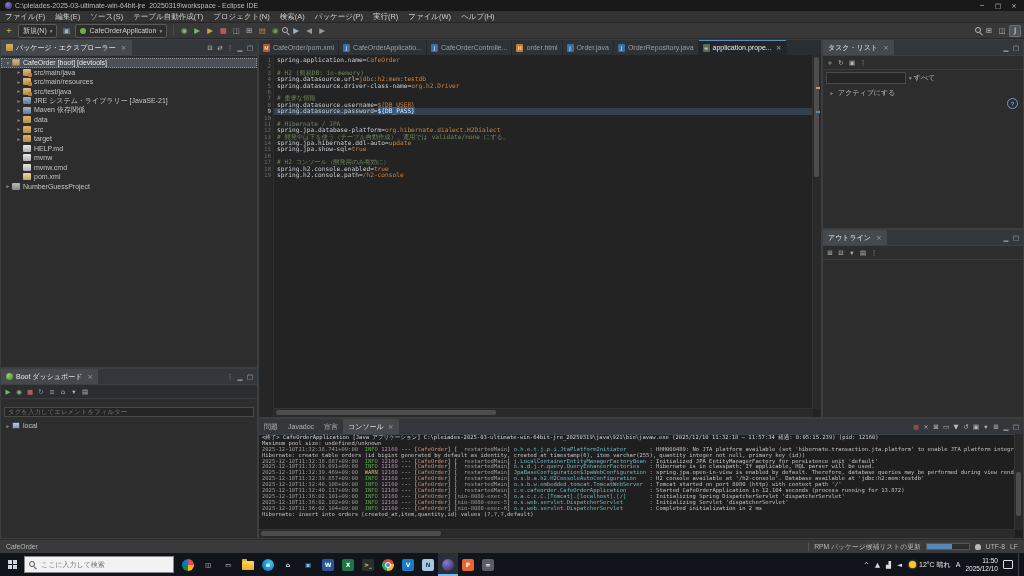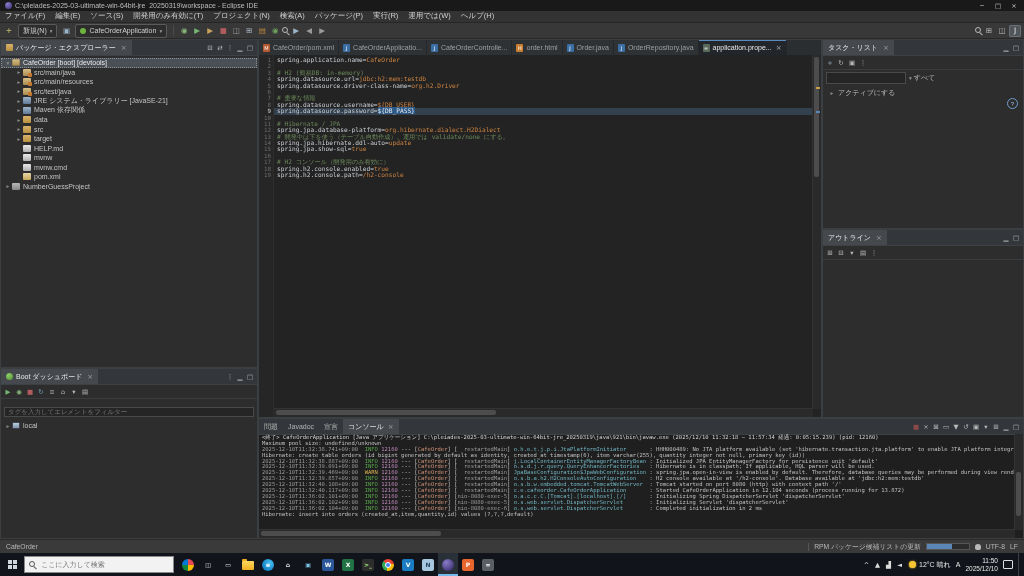--- a/index.html
+++ b/index.html
@@ -7,21 +7,21 @@
   .screen{position:relative;width:1024px;height:576px;background:#2f2f2f;overflow:hidden;}
 
   
   .titlebar{position:absolute;left:0;top:0;width:100%;height:11px;background:#191919;display:flex;align-items:center;padding:0 2px;box-sizing:border-box;color:#bdbdbd;font-size:7px;}
   .tb-eclipse-icon{width:7px;height:7px;border-radius:50%;background:radial-gradient(circle at 35% 30%,#8a7cc9,#3a2f73);margin:0 3px;flex:none;}
   .titlebar .title{flex:1;white-space:nowrap;overflow:hidden;}
   .win-controls{display:flex;}
   .win-btn{width:16px;height:11px;display:inline-flex;align-items:center;justify-content:center;font-size:6.5px;color:#cfcfcf;font-family:"DejaVu Sans",sans-serif;}
 
   
-  .menubar{position:absolute;top:11px;left:0;width:100%;height:12px;background:#333;border-bottom:1px solid #262626;display:flex;align-items:flex-start;font-size:7.5px;color:#d0d0d0;box-sizing:border-box;}
+  .menubar{position:absolute;top:11px;left:0;width:100%;height:12px;background:#333;border-bottom:1px solid #262626;display:flex;align-items:center;font-size:7.5px;color:#d0d0d0;box-sizing:border-box;}
   .menu-item{padding:0 5px;white-space:nowrap;}
 
   
   .toolbar{position:absolute;top:23px;left:0;width:100%;height:16px;background:#383838;border-bottom:1px solid #282828;display:flex;align-items:center;padding:0 3px;box-sizing:border-box;gap:1px;}
   .tbicon{width:12px;height:12px;border-radius:2px;display:inline-flex;align-items:center;justify-content:center;font-size:7.5px;color:#b8b8b8;flex:none;font-family:"DejaVu Sans",sans-serif;}
   .tbicon.active{background:#50555a;box-shadow:inset 0 0 0 1px #6a7075;}
   .igroup{display:inline-flex;align-items:center;gap:1px;}
   .combo{height:12px;background:#2d2d2d;border:1px solid #5a5a5a;border-radius:2px;display:inline-flex;align-items:center;font-size:7px;color:#d0d0d0;padding:0 4px;gap:3px;margin:0 2px;white-space:nowrap;}
   .caret{font-size:5.5px;color:#9a9a9a;font-family:"DejaVu Sans",sans-serif;}
   .spring-dot{width:6px;height:6px;border-radius:50%;background:#6db33f;flex:none;}
@@ -178,26 +178,26 @@
         <span class="win-btn">─</span>
         <span class="win-btn">□</span>
         <span class="win-btn">×</span>
       </span>
   </div>
 
   <div class="menubar" id="menubar">
       <span class="menu-item">ファイル(F)</span>
       <span class="menu-item">編集(E)</span>
       <span class="menu-item">ソース(S)</span>
-      <span class="menu-item">開発用のみ有効に(T)</span>
+      <span class="menu-item">テーブル自動作成(T)</span>
       <span class="menu-item">プロジェクト(N)</span>
       <span class="menu-item">検索(A)</span>
       <span class="menu-item">パッケージ(P)</span>
       <span class="menu-item">実行(R)</span>
-      <span class="menu-item">運用では(W)</span>
+      <span class="menu-item">ファイル(W)</span>
       <span class="menu-item">ヘルプ(H)</span>
     </div>
 
   <div class="toolbar">
     <span class="igroup" id="tb-lead-icons">
         <span class="tbicon" style="color: rgb(201, 192, 106);">+</span>
       </span>
     <span class="combo">
       <span>新規(N)</span>
       <span class="caret">▾</span>

